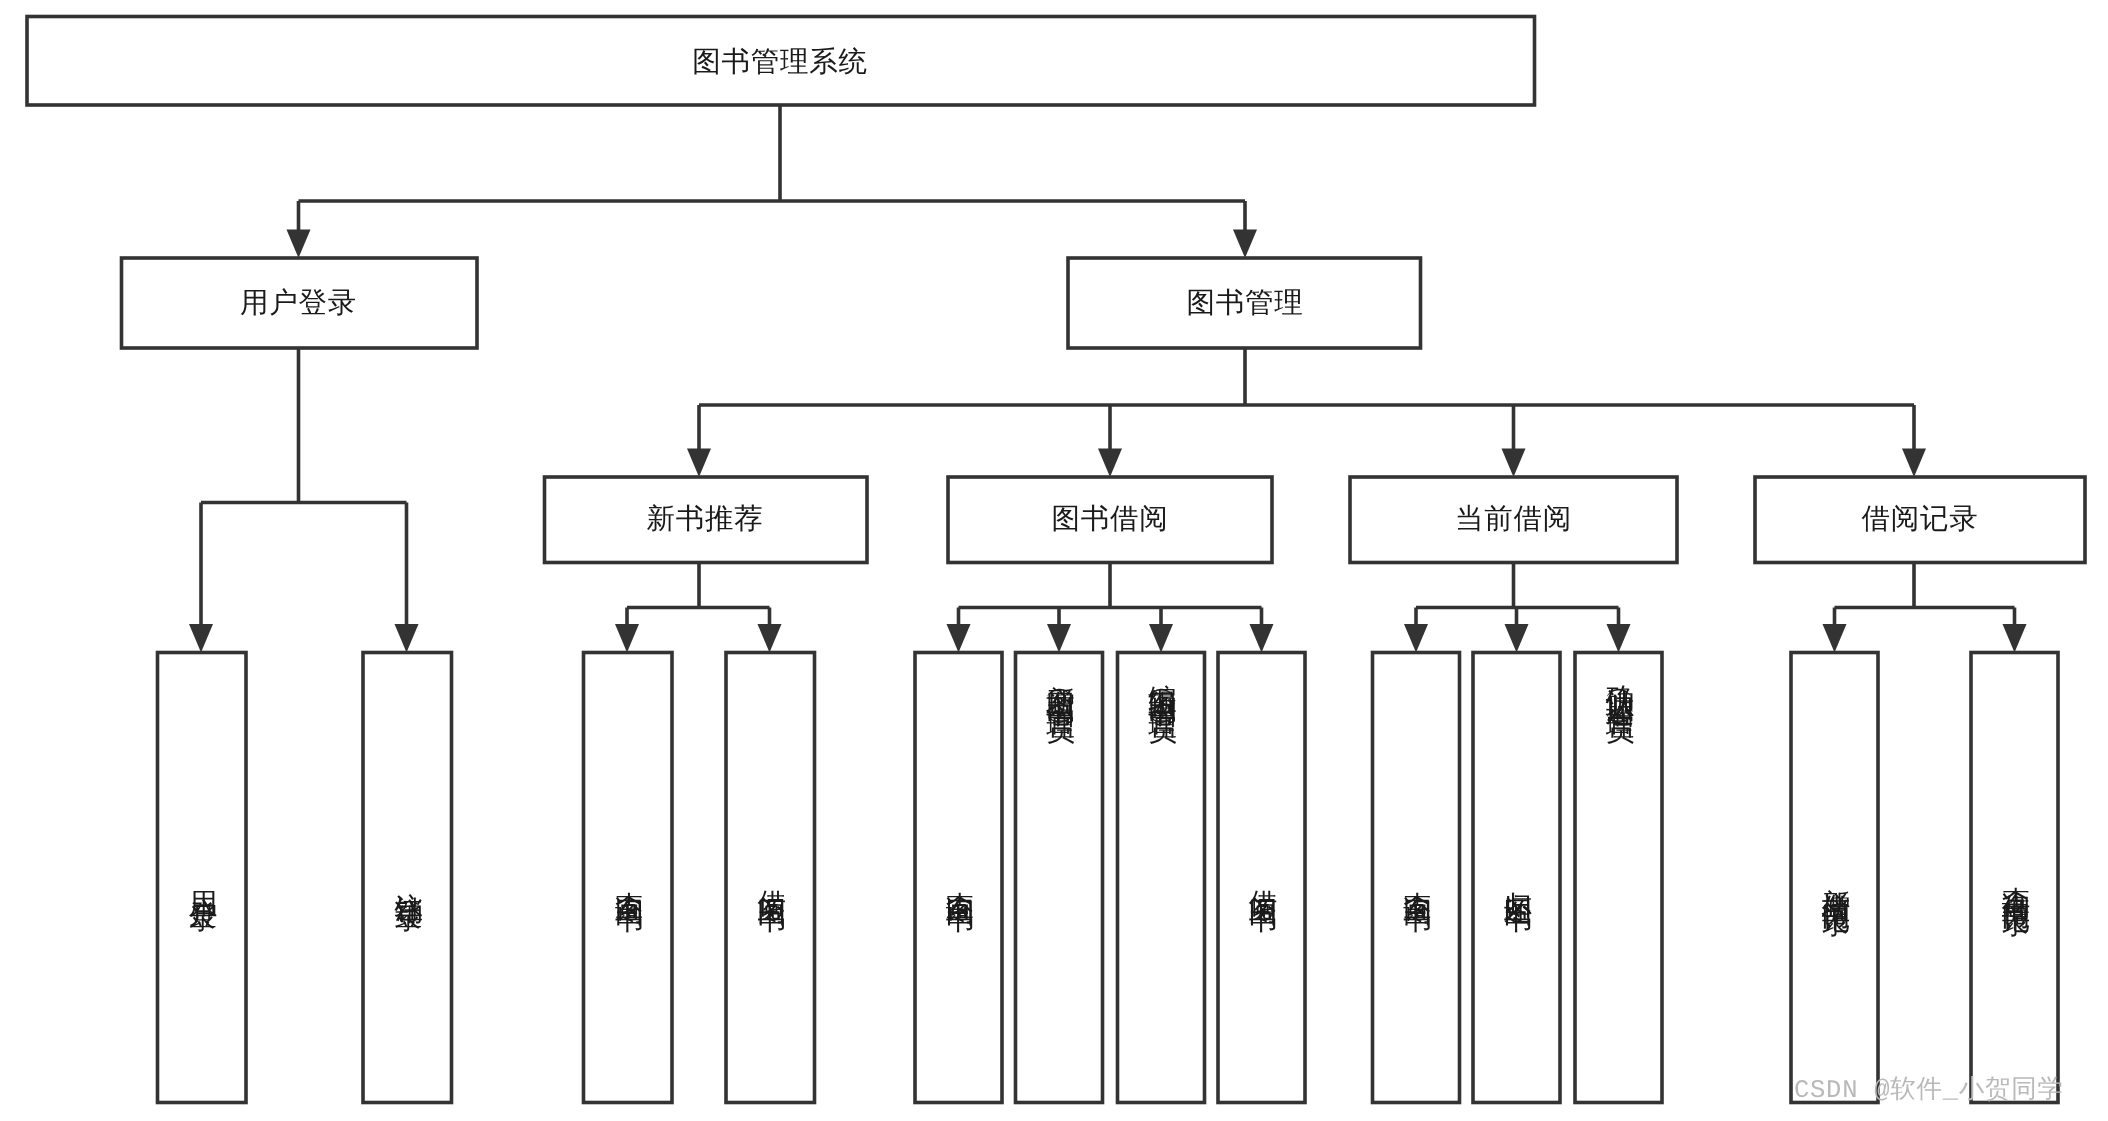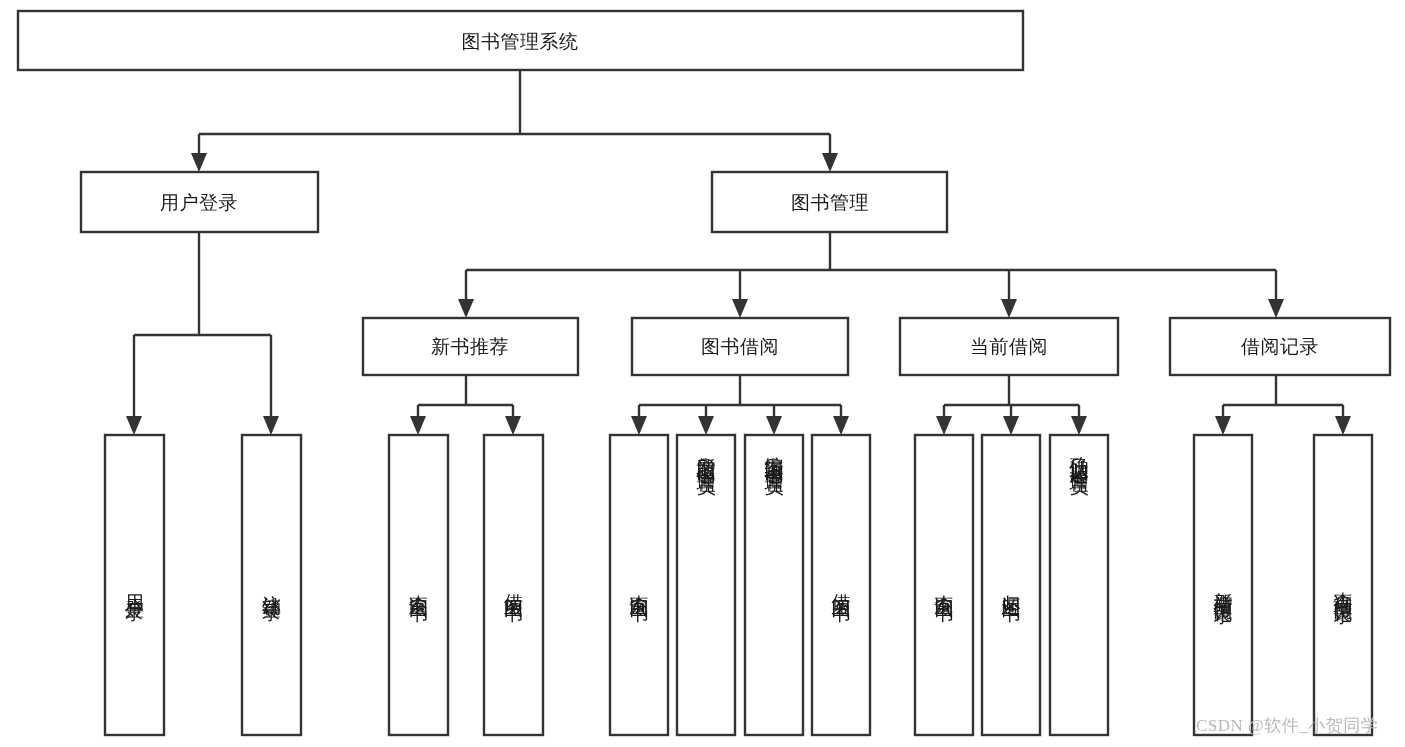--- a/index.html
+++ b/index.html
@@ -67,21 +67,21 @@
     text-orientation: upright;
     font-family: "DejaVu Sans", "Liberation Sans", sans-serif;
     font-size: 19px;
     color: #1a1a1a;
     line-height: 1.05;
     letter-spacing: 3px;
     white-space: nowrap;
   }
   .watermark {
     position: absolute;
-    font-family: Liberation Serif, serif;
+    font-family: Liberation Mono, monospace;
     font-size: 17px;
     color: #b9b9b9;
     white-space: nowrap;
     letter-spacing: 0.5px;
   }
 </style>
 </head>
 <body>
 
 <div id="diagram-root">

